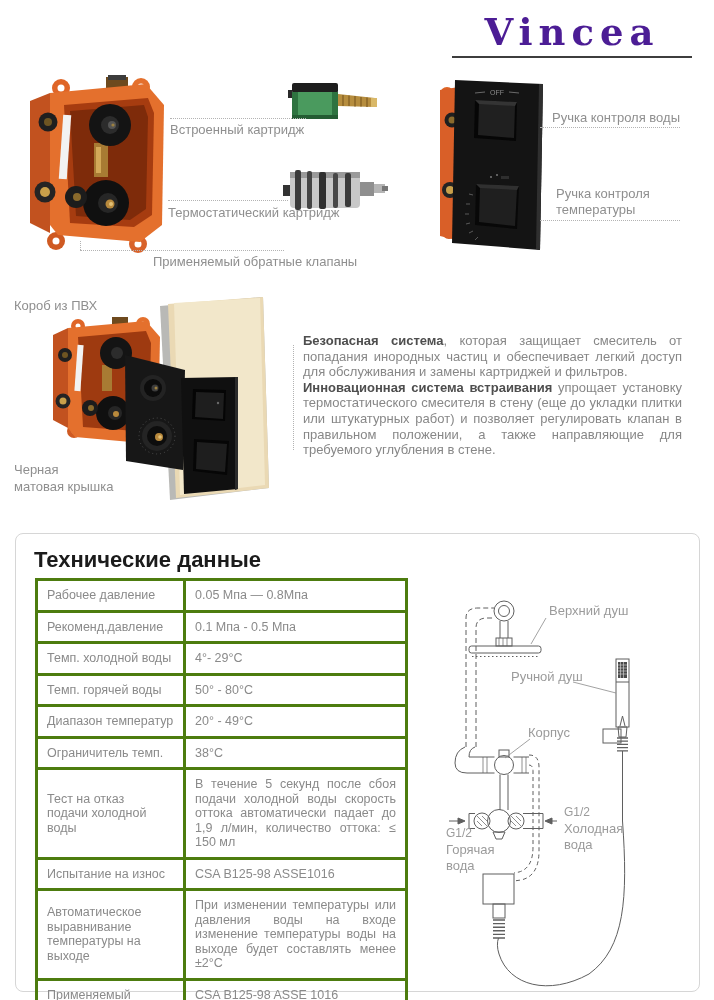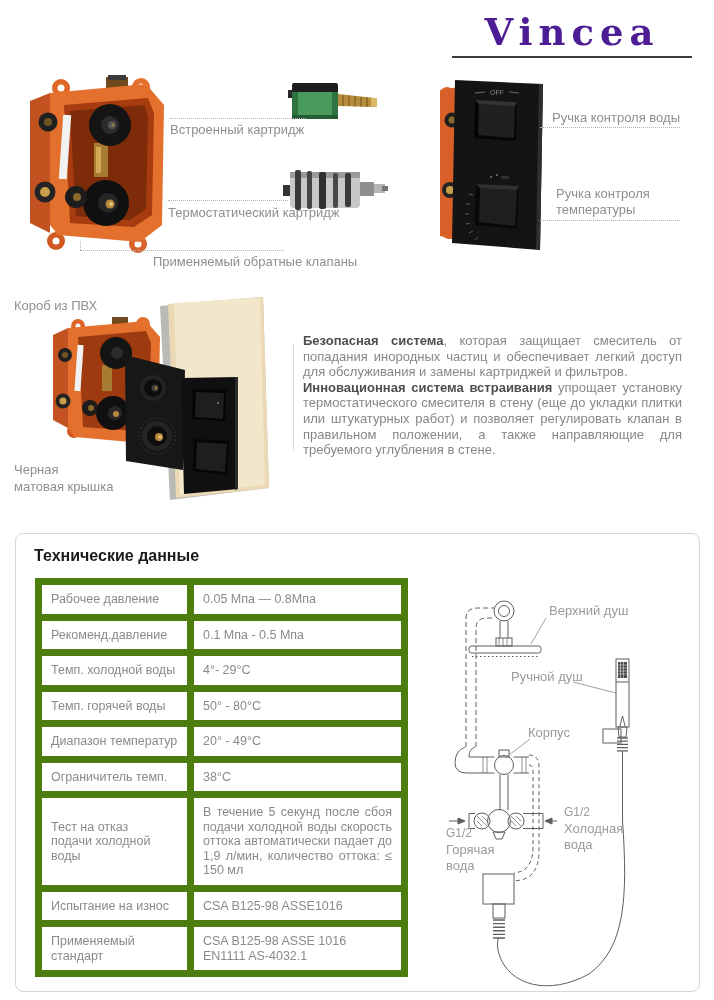--- a/index.html
+++ b/index.html
@@ -25,24 +25,24 @@
   .t-center{text-align:left;}
 
   
   .desc{left:303px;top:333px;width:379px;font-size:13px;line-height:15.6px;
         color:#878787;text-align:justify;}
   .desc p{margin:0;}
   .desc b{color:#4e4e4e;font-weight:bold;}
 
   
   .panel-box{left:15px;top:533px;width:683px;height:457px;border:1px solid #d6d6d6;border-radius:8px;}
-  .sec-title{font-weight:bold;font-size:16px;color:#1b1b1b;white-space:nowrap;}
+  .sec-title{font-weight:bold;font-size:22px;color:#1b1b1b;white-space:nowrap;}
   table.specs{position:absolute;left:19px;top:44px;width:373px;border-collapse:collapse;
               font-size:12.5px;line-height:14.5px;color:#8a8a8a;table-layout:fixed;}
-  table.specs td{border:7px solid #4d7c0f;padding:7px 9px;vertical-align:middle;}
+  table.specs td{border:3px solid #4d7c0f;padding:7px 9px;vertical-align:middle;}
   table.specs td.spec-name{width:127px;white-space:pre-line;}
   table.specs td.spec-value{text-align:justify;white-space:pre-line;}
 
   
   svg text{font-family:"Liberation Sans", sans-serif;}
   .diagram text{fill:#9b9b9b;font-size:13px;}
   .diagram text.sm{font-size:12px;}
 </style>
 </head>
 <body>
@@ -286,20 +286,24 @@
         <tr>
           <td class="spec-name">Тест на отказ
 подачи холодной воды</td>
           <td class="spec-value">В течение 5 секунд после сбоя подачи холодной воды скорость оттока автоматически падает до 1,9 л/мин, количество оттока: ≤ 150 мл</td>
         </tr>
         <tr>
           <td class="spec-name">Испытание на износ</td>
           <td class="spec-value">CSA B125-98 ASSE1016</td>
         </tr>
         <tr>
+          <td class="spec-name">Автоматическое выравнивание температуры на выходе</td>
+          <td class="spec-value">При изменении температуры или давления воды на входе изменение температуры воды на выходе будет составлять менее ±2°C</td>
+        </tr>
+        <tr>
           <td class="spec-name">Применяемый
 стандарт</td>
           <td class="spec-value">CSA B125-98 ASSE 1016
 EN1111 AS-4032.1</td>
         </tr>
       </tbody>
   </table>
 
 
   <svg class="abs diagram" style="left:413px;top:52px" width="272" height="402" viewBox="0 0 272 402" fill="none" stroke="#5f5f5f" stroke-width="1">

